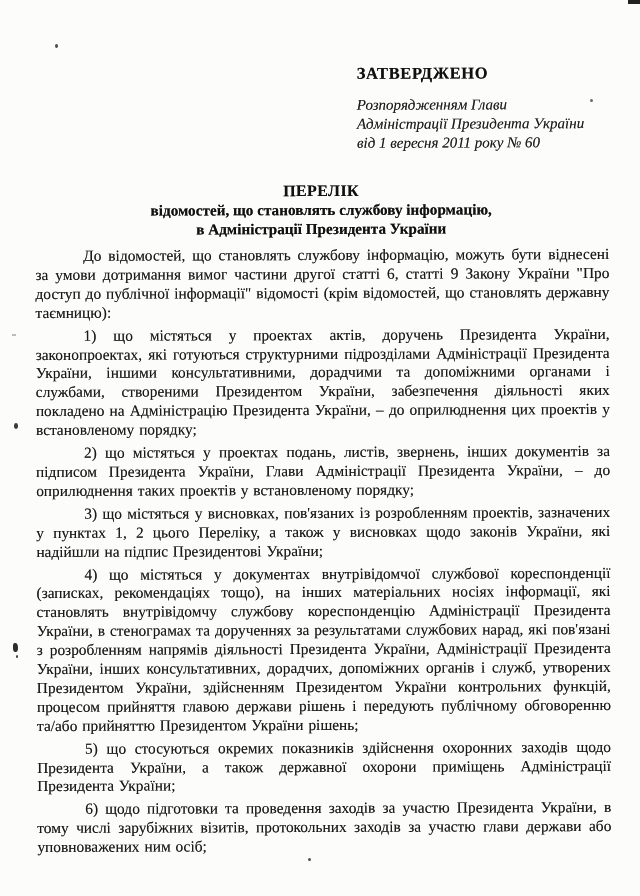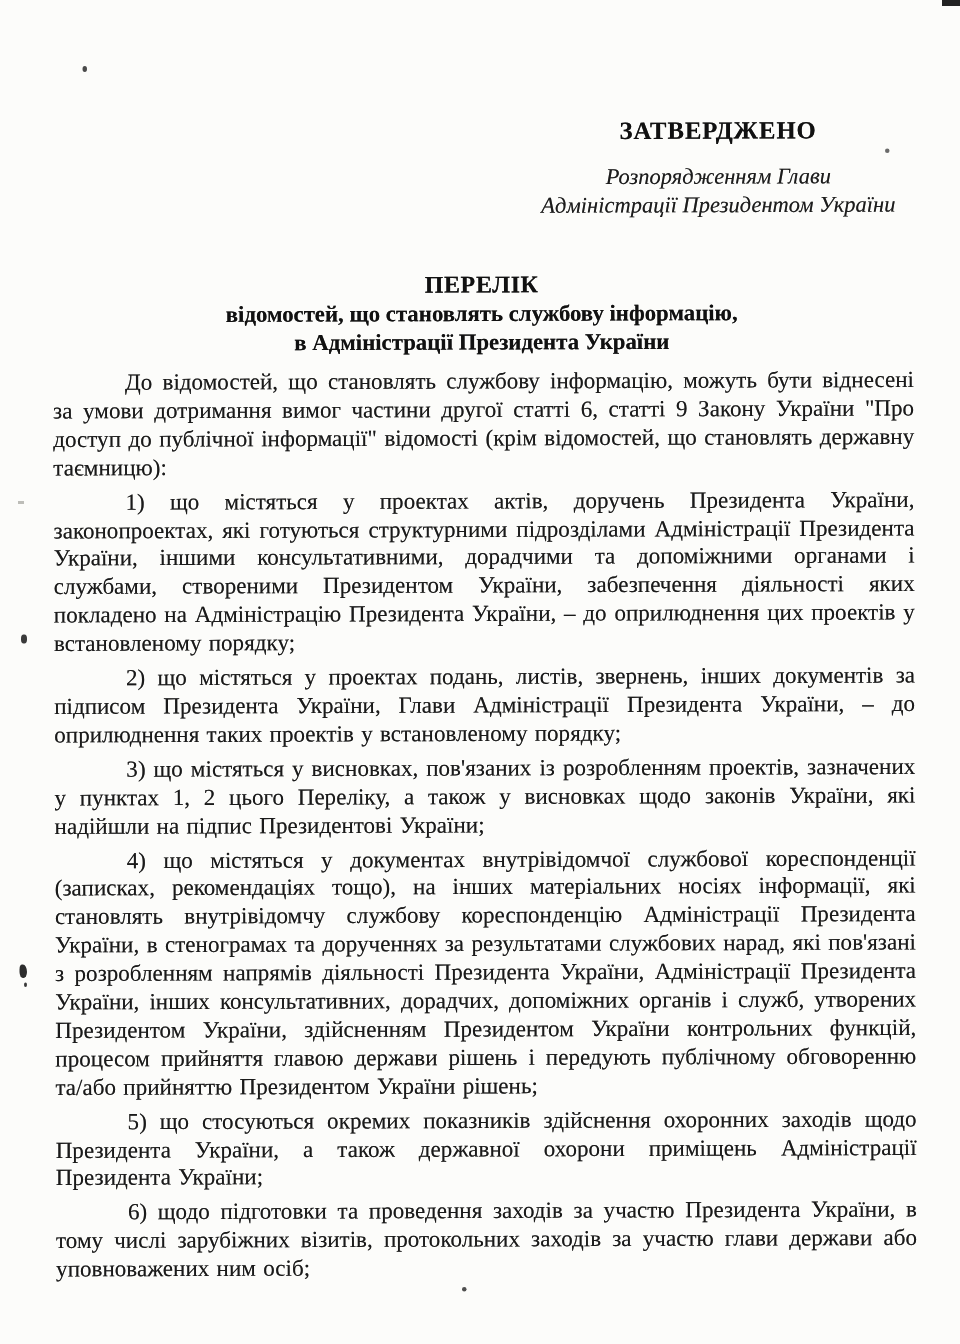--- a/index.html
+++ b/index.html
@@ -20,23 +20,23 @@
   .page-inner {
     position: absolute;
     inset: 0;
     transform: rotate(-0.2deg);
     transform-origin: 50% 50%;
   }
   
   .approval {
     position: absolute;
     left: 358px;
-    top: 78px;
+    top: 64px;
     width: 244px;
-    text-align: center;
+    text-align: left;
   }
   .approval-heading {
     font-weight: bold;
     font-size: 16.5px;
     letter-spacing: 0.6px;
     margin-bottom: 12px;
     color: #111;
     text-shadow: 0 0 0.4px rgba(0,0,0,0.65);
   }
   .approval-line {
@@ -99,21 +99,22 @@
 </style>
 </head>
 <body>
 
 <div class="page">
   <div class="page-inner">
 
     <div class="approval">
       <div class="approval-heading">ЗАТВЕРДЖЕНО</div>
       <div class="approval-line">Розпорядженням Глави</div>
-      <div class="approval-line">Адміністрації Президентом України</div>
+      <div class="approval-line">Адміністрації Президента України</div>
+      <div class="approval-line">від 1 вересня 2011 року № 60</div>
     </div>
 
     <div class="doc-title">
       <div class="t1">ПЕРЕЛІК</div>
       <div class="t2">відомостей, що становлять службову інформацію,</div>
       <div class="t3">в Адміністрації Президента України</div>
     </div>
 
     <div class="doc-body">
       <p class="para">До відомостей, що становлять службову інформацію, можуть бути віднесені за умови дотримання вимог частини другої статті 6, статті 9 Закону України "Про доступ до публічної інформації" відомості (крім відомостей, що становлять державну таємницю):</p>

